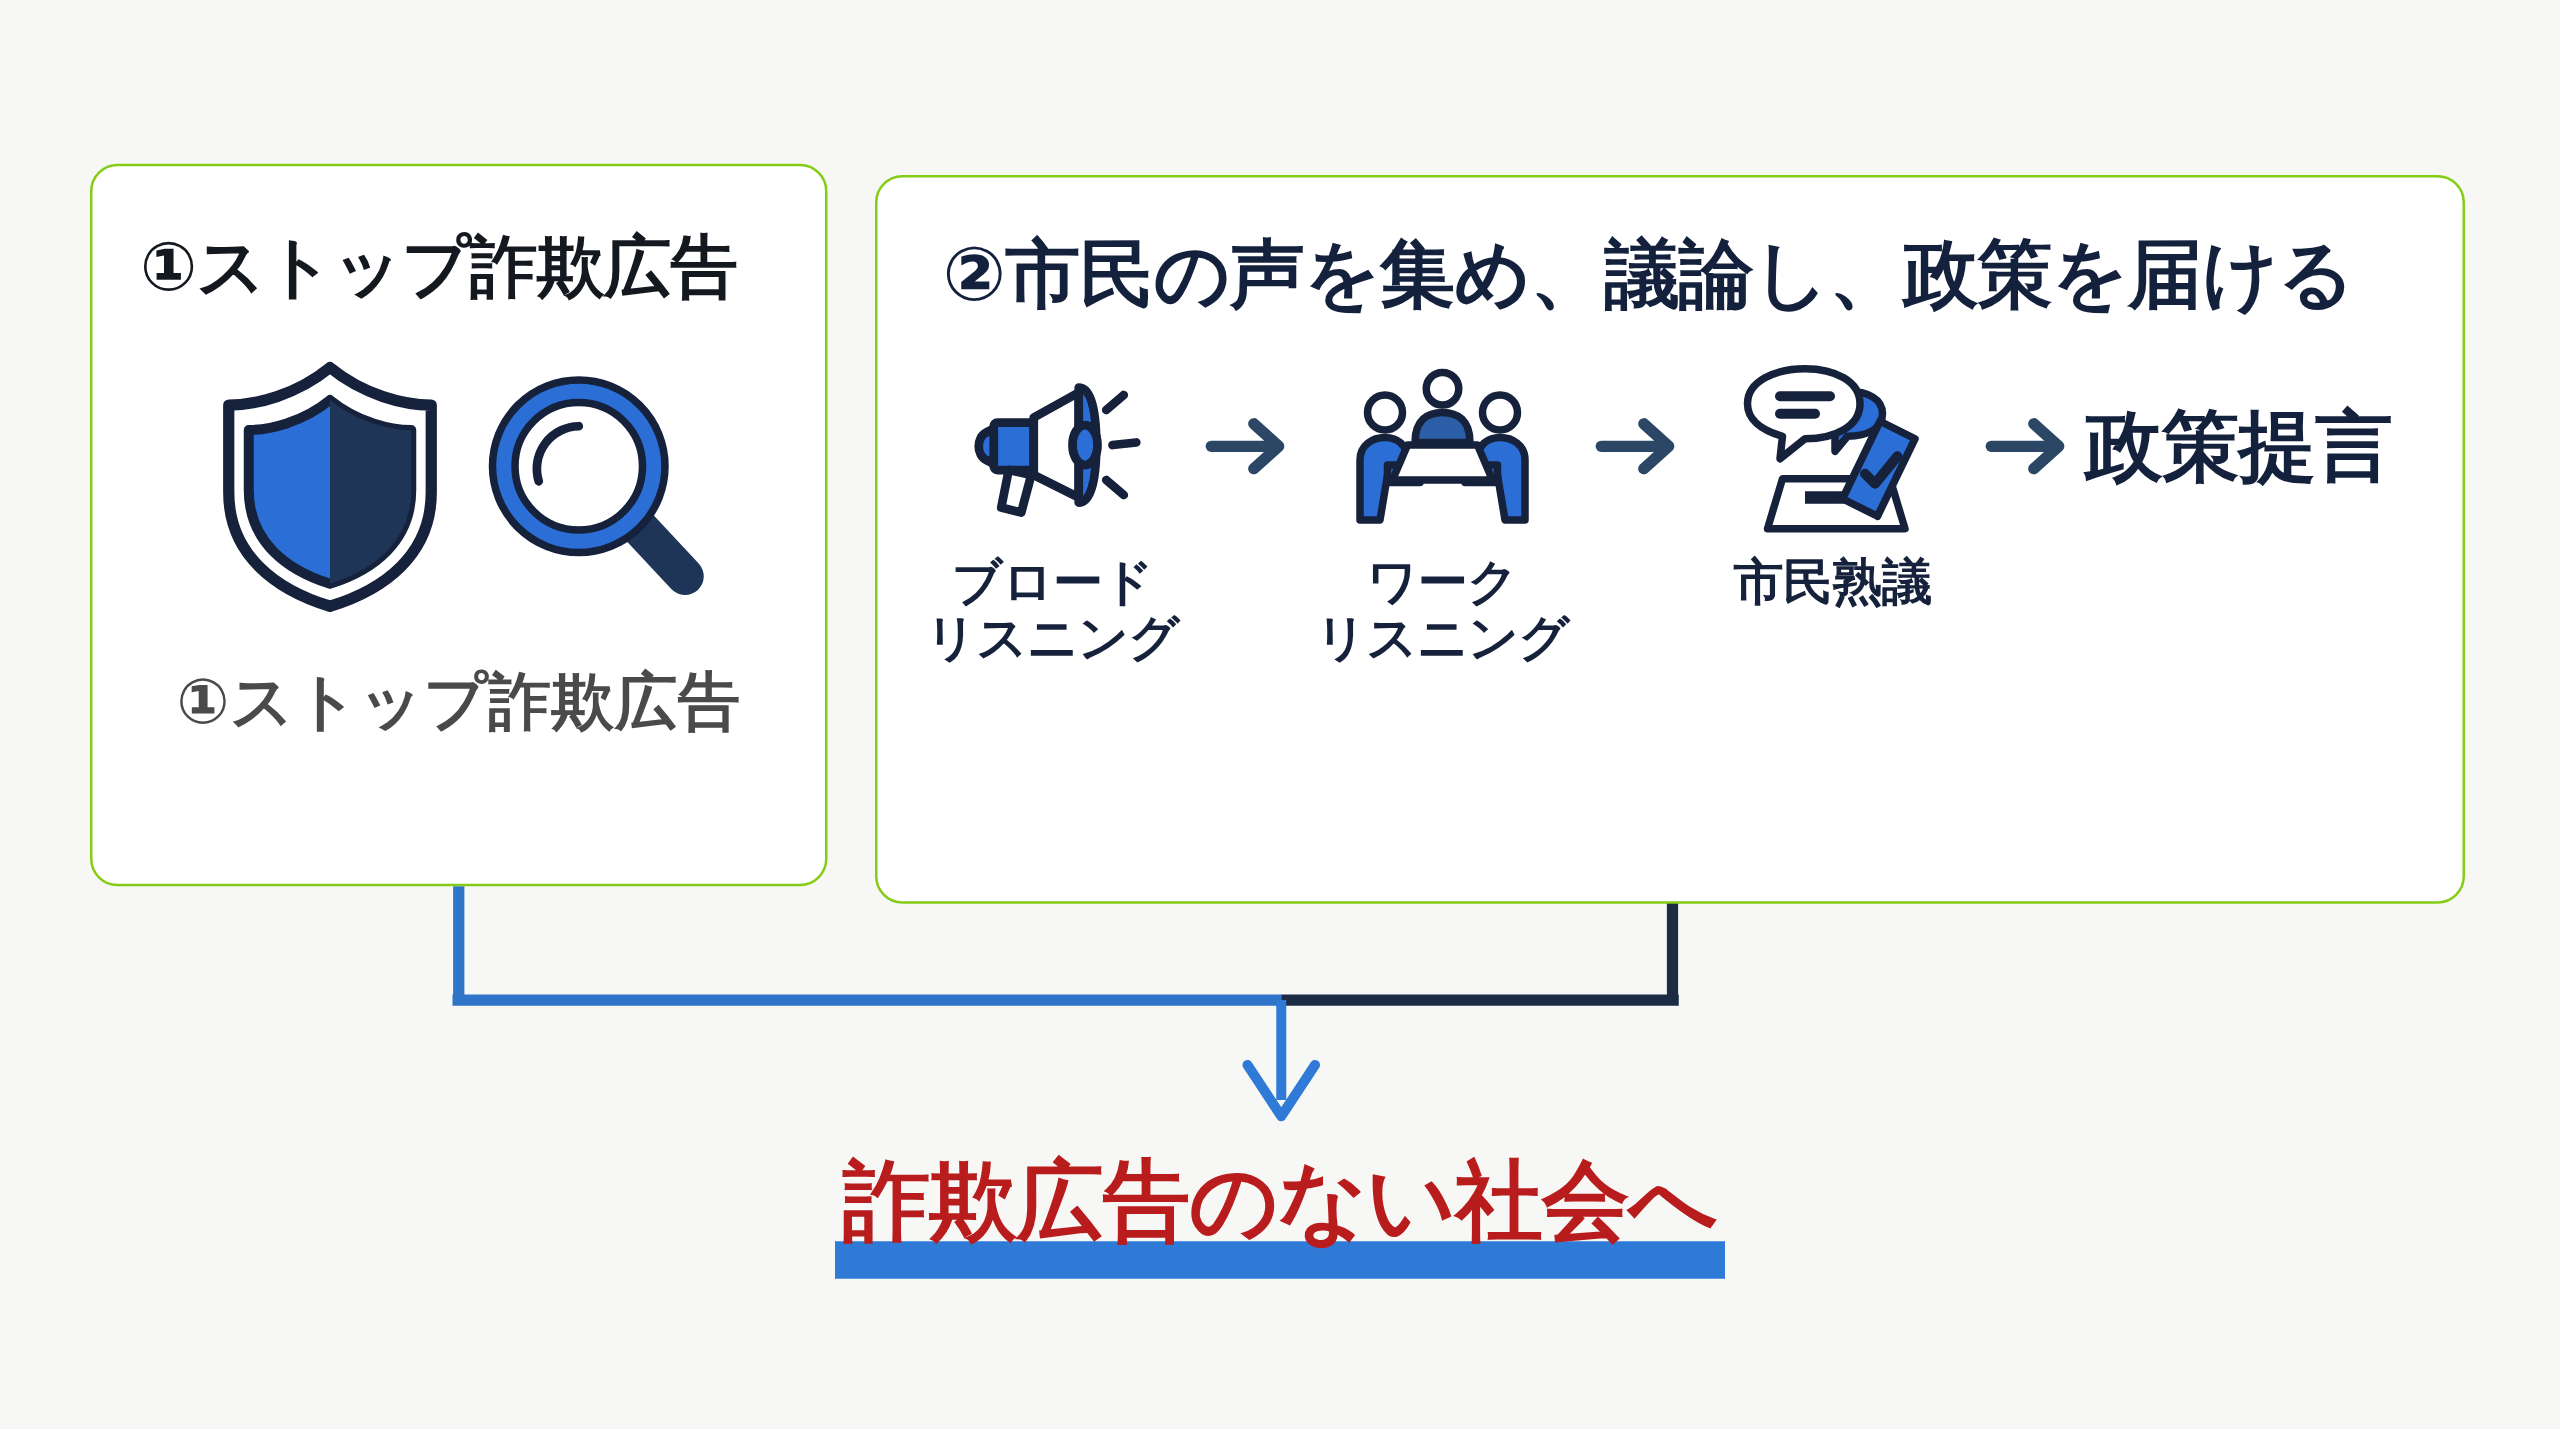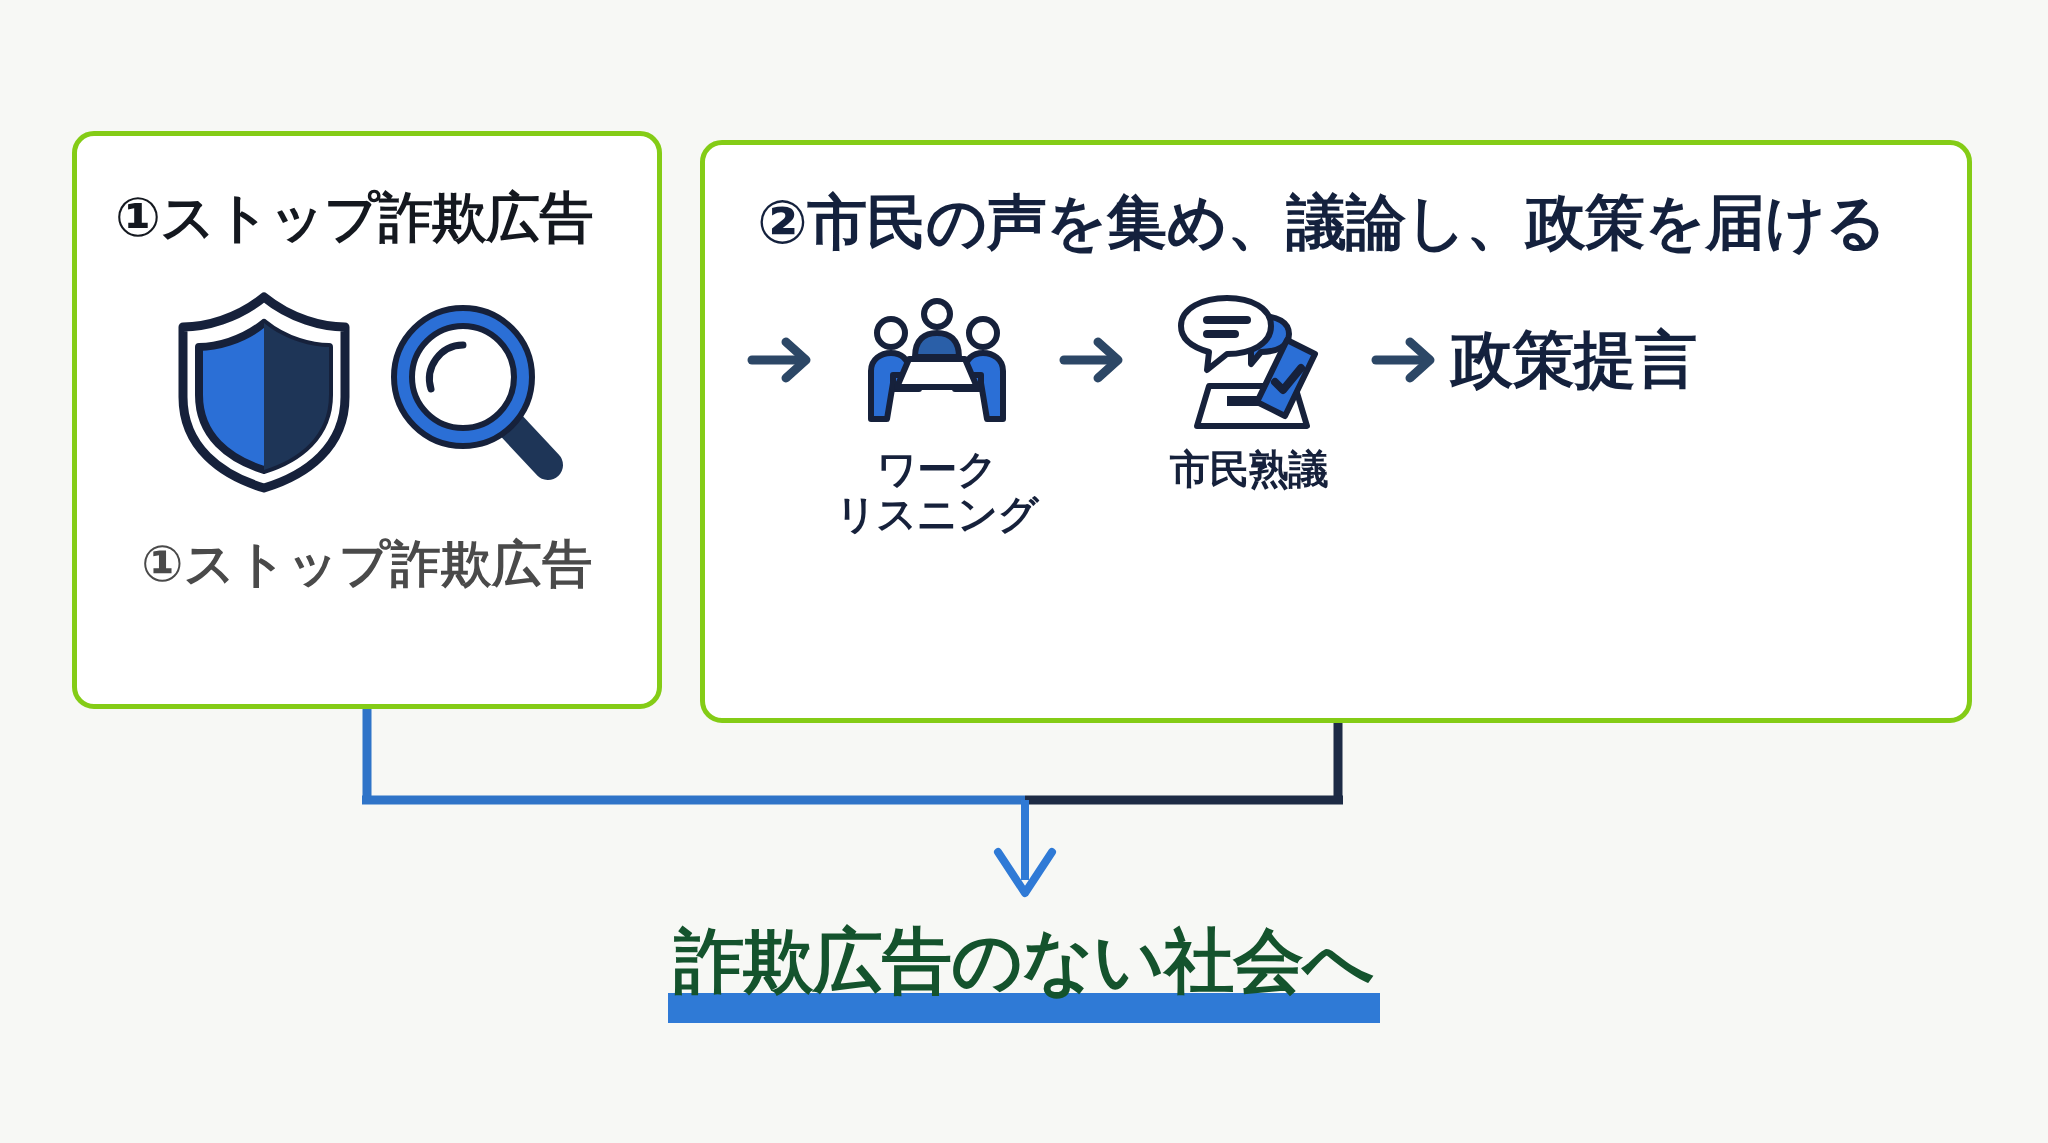--- a/index.html
+++ b/index.html
@@ -19,21 +19,21 @@
     position: absolute;
     inset: 0;
     width: 2048px;
     height: 1143px;
   }
 
   
   .card {
     position: absolute;
     background: #ffffff;
-    border: 5px solid #84cc16;
+    border: 2px solid #84cc16;
     border-radius: 22px;
     box-sizing: border-box;
   }
   #card-one {
     left: 72px;
     top: 131px;
     width: 590px;
     height: 578px;
   }
   #card-two {
@@ -146,21 +146,21 @@
     left: 0;
     top: 915px;
     width: 2048px;
     text-align: center;
   }
   #headline-inner {
     position: relative;
     display: inline-block;
     font-size: 70px;
     font-weight: 700;
-    color: #14532d;
+    color: #b91c1c;
     letter-spacing: -0.01em;
     white-space: nowrap;
     padding: 0 6px 14px 6px;
   }
   #headline-underline {
     position: absolute;
     left: 0;
     right: 0;
     bottom: 0;
     height: 30px;
@@ -232,20 +232,43 @@
 
     <div id="card-one-caption">①ストップ詐欺広告</div>
   </div>
 
   <div class="card" id="card-two">
 
     <div class="card-title" id="card-two-title">②市民の声を集め、議論し、政策を届ける</div>
 
     <div id="flow">
 
+      <div class="flow-step">
+        <div class="flow-icon">
+          <svg width="150" height="118" viewBox="0 0 150 118" xmlns="http://www.w3.org/2000/svg">
+            <g stroke="#16213b" stroke-width="7" stroke-linejoin="round" stroke-linecap="round">
+              <path d="M30 44 L 22 48 C 14 52, 14 66, 22 70 L 30 74 Z" fill="#2b6fd6"></path>
+              <rect x="28" y="40" width="32" height="38" rx="3" fill="#2b6fd6"></rect>
+              <path d="M60 36 L 96 16 L 96 100 L 60 82 Z" fill="#ffffff"></path>
+              <path d="M96 12 C 106 12, 110 30, 110 58 C 110 86, 106 104, 96 104 Z" fill="#2b6fd6"></path>
+              <ellipse cx="101" cy="58" rx="10" ry="16" fill="#2b6fd6"></ellipse>
+              <path d="M40 78 L 34 108 L 50 112 L 58 82 Z" fill="#ffffff"></path>
+            </g>
+            <g stroke="#16213b" stroke-width="7" stroke-linecap="round">
+              <line x1="118" y1="30" x2="132" y2="18"></line>
+              <line x1="123" y1="58" x2="142" y2="56"></line>
+              <line x1="118" y1="86" x2="132" y2="98"></line>
+            </g>
+          </svg>
+        </div>
+        <div class="flow-label">
+          <div>ブロード</div>
+          <div>リスニング</div>
+        </div>
+      </div>
 
       <div class="flow-arrow">
         <svg width="70" height="56" viewBox="0 0 70 56" xmlns="http://www.w3.org/2000/svg">
           <g stroke="#2c4766" stroke-width="9" fill="none" stroke-linecap="round" stroke-linejoin="round">
             <line x1="6" y1="28" x2="54" y2="28"></line>
             <path d="M 40 10 L 60 28 L 40 46"></path>
           </g>
         </svg>
       </div>
 

